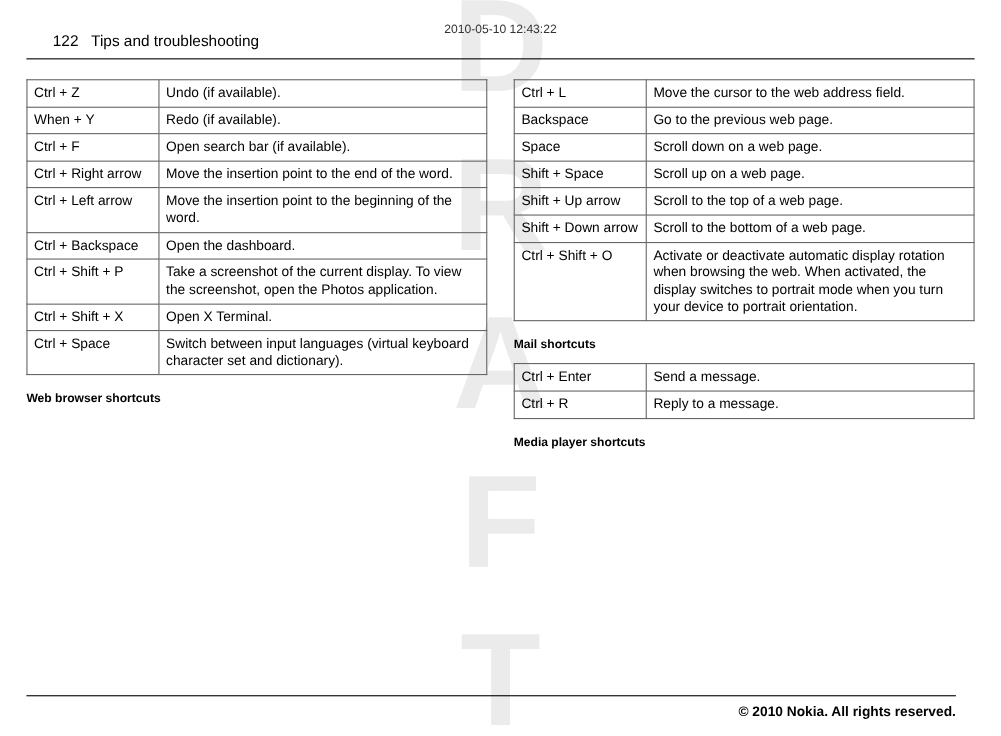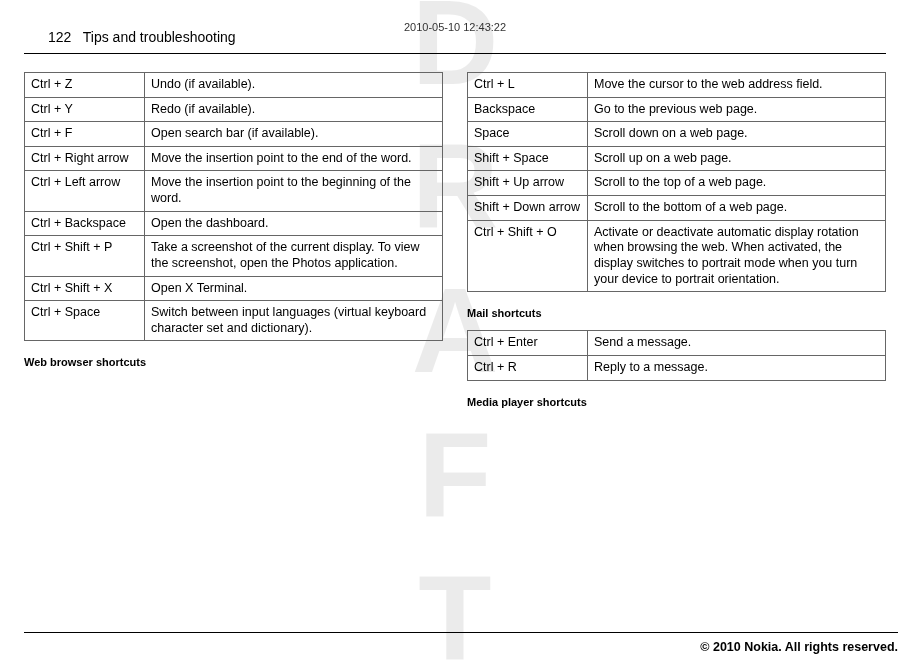--- a/index.html
+++ b/index.html
@@ -69,21 +69,21 @@
   tr.dashed-bottom td { border-bottom: 1px dashed #666; }
   .section-title {
     font-weight: bold;
     font-size: 11px;
     margin: 4px 0 10px 0;
   }
   .footer {
     position: absolute;
     bottom: 14px;
     left: 24px;
-    right: 12px;
+    right: 41px;
     border-top: 1px solid #000;
     text-align: right;
     padding-top: 6px;
     font-size: 12.5px;
     font-weight: bold;
   }
 </style>
 </head>
 <body>
 
@@ -99,21 +99,21 @@
 
 <div class="content">
   <div class="col">
     <table>
       <tbody>
           <tr>
             <td class="key">Ctrl + Z</td>
             <td>Undo (if available).</td>
           </tr>
       <tr>
-            <td class="key">Ctrl + Y</td>
+            <td class="key">When + Y</td>
             <td>Redo (if available).</td>
           </tr>
       <tr>
             <td class="key">Ctrl + F</td>
             <td>Open search bar (if available).</td>
           </tr>
       <tr>
             <td class="key">Ctrl + Right arrow</td>
             <td>Move the insertion point to the end of the word.</td>
           </tr>

